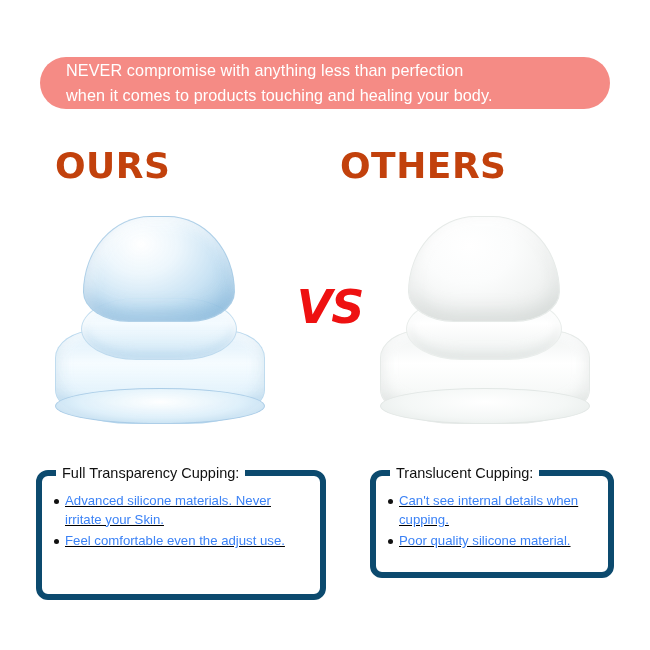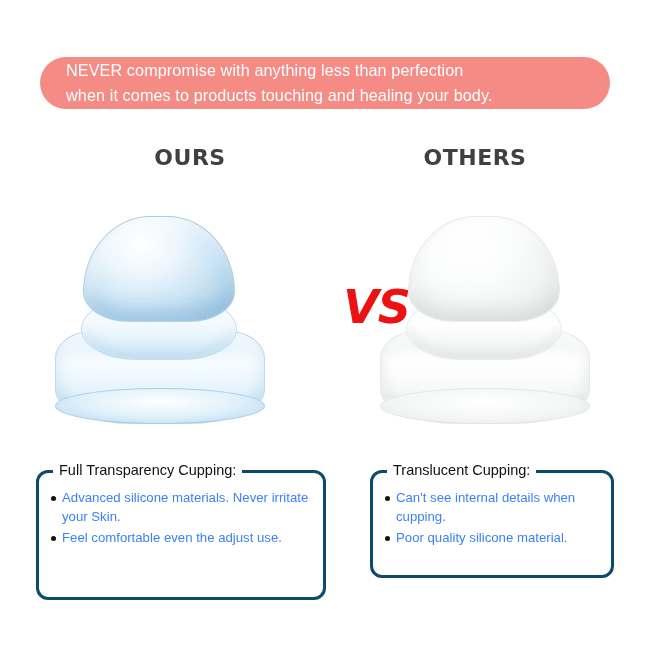--- a/index.html
+++ b/index.html
@@ -35,44 +35,43 @@
     font-size: 16.2px;
     line-height: 25px;
     letter-spacing: 0.1px;
     white-space: nowrap;
   }
 
   
   .heading {
     position: absolute;
     top: 145px;
-    font-size: 22px;
+    font-size: 36px;
     font-weight: bold;
-    color: #404040;
+    color: #c2410c;
     letter-spacing: 0.5px;
-    text-align: center;
+    text-align: left;
     font-family: "DejaVu Sans", sans-serif;
   }
   .heading.ours { left: 55px; width: 270px; }
   .heading.others { left: 340px; width: 270px; }
 
   
   .vs {
     position: absolute;
     left: 290px;
     top: 280px;
     width: 80px;
-    text-align: right;
+    text-align: center;
     font-size: 46px;
     font-weight: bold;
     font-style: italic;
     color: #ee1111;
     font-family: "DejaVu Sans", sans-serif;
     letter-spacing: -1px;
-    margin-left: 40px;
   }
 
   
   .product {
     position: absolute;
     width: 230px;
     height: 220px;
   }
   .product.left  { left: 45px;  top: 212px; }
   .product.right { left: 370px; top: 212px; }
@@ -155,24 +154,25 @@
     border: 1px solid #e6eae8;
   }
   .right .cup-rim {
     background: radial-gradient(ellipse at 50% 38%, #ffffff 0%, #f4f7f6 55%, #e3e8e6 100%);
     border: 1px solid #e2e7e5;
   }
 
   
   .info-box {
     position: absolute;
-    border: 3px solid #0c4a6e;
+    border: 6px solid #0c4a6e;
     border-radius: 12px;
     box-sizing: border-box;
     background: #ffffff;
+    text-decoration: underline;
   }
   .info-box.left-box  { left: 36px;  top: 470px; width: 290px; height: 130px; }
   .info-box.right-box { left: 370px; top: 470px; width: 244px; height: 108px; }
 
   .box-title {
     position: absolute;
     top: -11px;
     left: 14px;
     background: #ffffff;
     padding: 0 6px;

